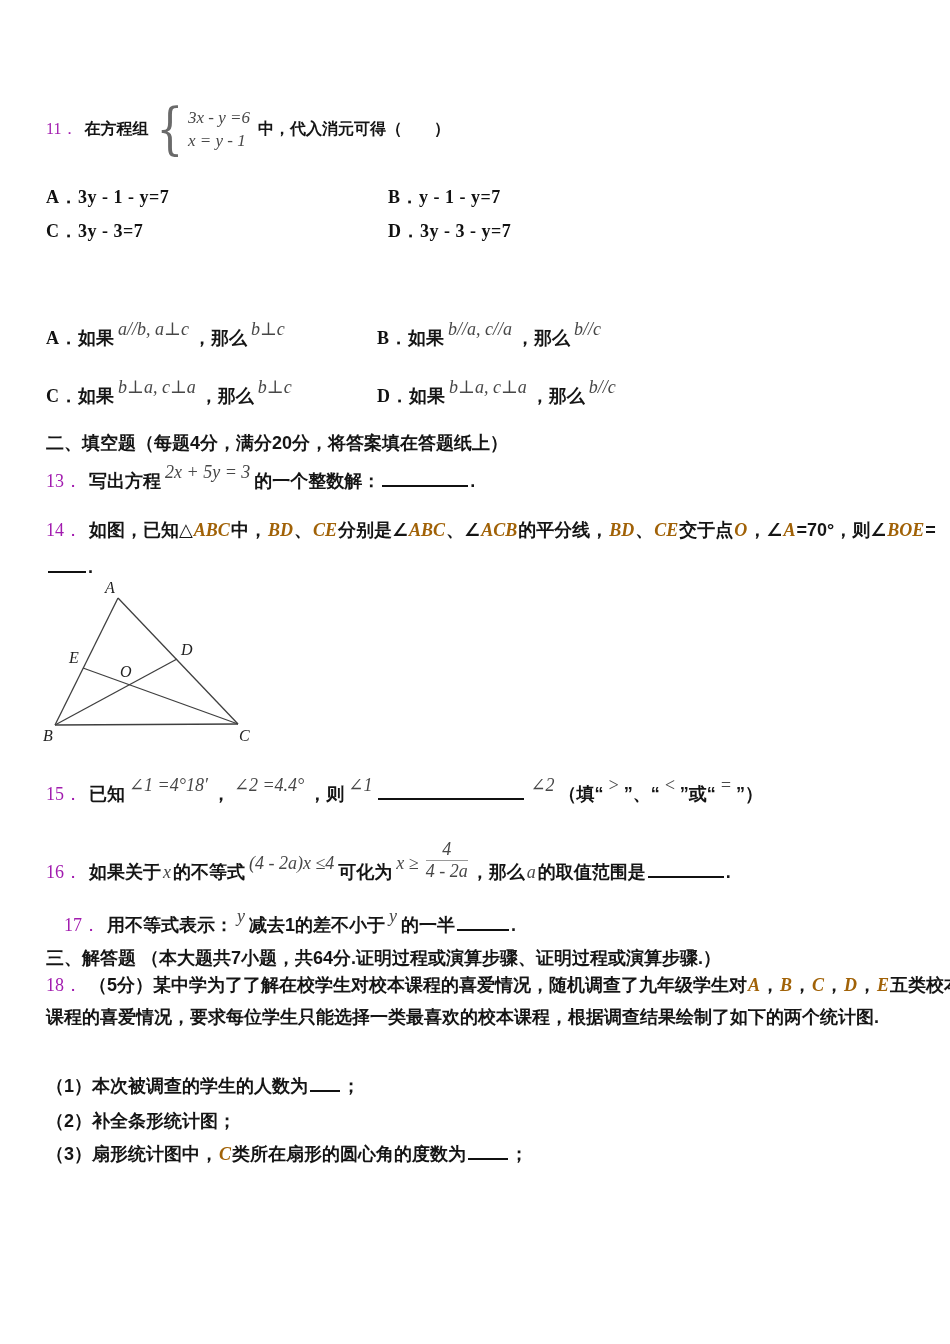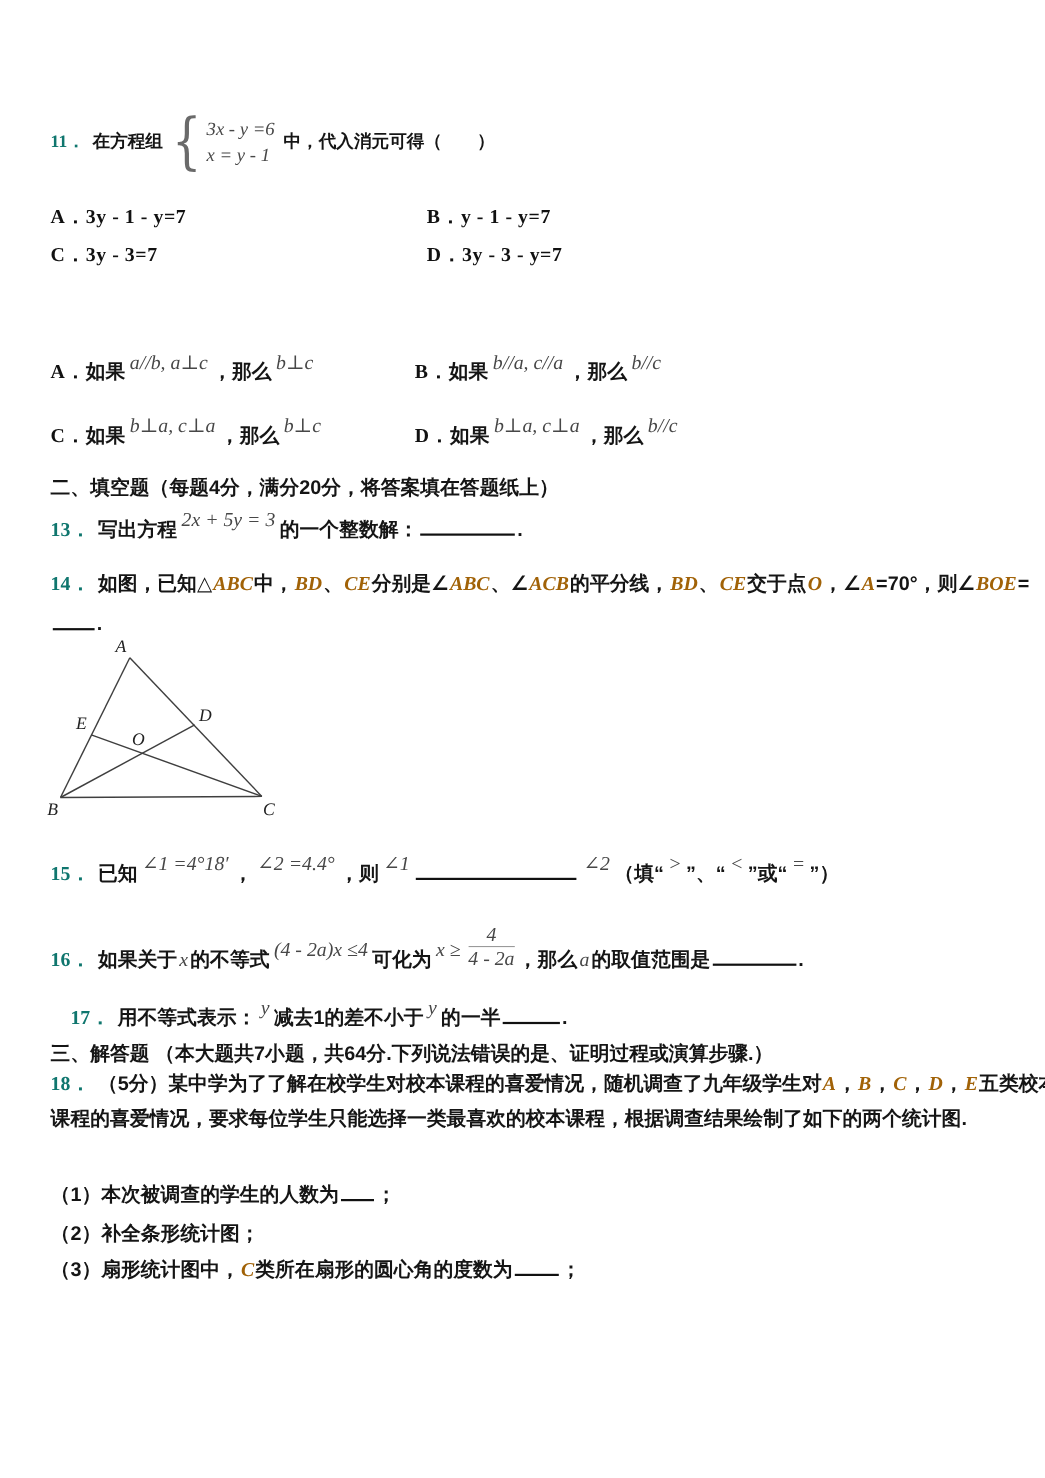--- a/index.html
+++ b/index.html
@@ -1,20 +1,20 @@
 <!DOCTYPE html>
 <html><head>
 <meta charset="utf-8">
 <style>
   html,body{margin:0;padding:0;background:#ffffff;}
   .page{position:relative;width:950px;height:1344px;background:#ffffff;overflow:hidden;
         font-family:"Liberation Sans","DejaVu Sans",sans-serif;}
   .line{position:absolute;white-space:nowrap;font-size:18px;line-height:22px;color:#161616;}
   .cn{font-family:"Liberation Sans","DejaVu Sans",sans-serif;font-weight:bold;color:#151515;}
-  .num{font-family:"Liberation Serif","DejaVu Serif",serif;font-weight:bold;color:#0f766e;margin-right:7px;}
+  .num{font-family:"Liberation Serif","DejaVu Serif",serif;font-weight:normal;color:#a21caf;margin-right:7px;}
   .opt{font-family:"Liberation Serif","DejaVu Serif",serif;font-weight:bold;color:#111111;letter-spacing:.5px;}
   .math{font-family:"Liberation Serif","DejaVu Serif",serif;font-style:italic;color:#474747;margin:0 2px;}
   .sup{font-family:"Liberation Serif","DejaVu Serif",serif;font-style:italic;color:#474747;
        position:relative;top:-9px;margin:0 4px;}
   .it{font-family:"Liberation Serif","DejaVu Serif",serif;font-style:italic;font-weight:bold;
       color:#a16207;padding:0 1px;}
   .blank{display:inline-block;height:15px;border-bottom:2px solid #111111;margin:0 2px;}
   .frac{display:inline-block;text-align:center;vertical-align:middle;position:relative;top:-13px;
         margin:0 3px;font-family:"Liberation Serif","DejaVu Serif",serif;font-style:italic;color:#474747;}
   .frac-num{display:block;line-height:19px;padding:0 10px 1px;border-bottom:1.5px solid #9a9a9a;}
@@ -75,21 +75,21 @@
     <text x="34" y="85">E</text>
     <text x="85" y="99">O</text>
   </svg>
 
   <div class="line" style="left:46px;top:783px;"><span class="num">15．</span><span class="cn">已知</span><span class="sup">∠1 =4°18′</span><span class="cn">，</span><span class="sup">∠2 =4.4°</span><span class="cn">，则</span><span class="sup">∠1</span><span class="blank" style="width: 146px;"></span><span class="sup">∠2</span><span class="cn">（填“</span><span class="sup">&gt;</span><span class="cn">”、“</span><span class="sup">&lt;</span><span class="cn">”或“</span><span class="sup">=</span><span class="cn">”）</span></div>
 
   <div class="line" style="left:46px;top:853px;"><span class="num">16．</span><span class="cn">如果关于</span><span class="math">x</span><span class="cn">的不等式</span><span class="sup">(4 - 2a)x ≤4</span><span class="cn">可化为</span><span class="sup">x ≥</span><span class="frac"><span class="frac-num">4</span><span class="frac-den">4 - 2a</span></span><span class="cn">，那么</span><span class="math">a</span><span class="cn">的取值范围是</span><span class="blank" style="width: 76px;"></span><span class="cn">.</span></div>
 
   <div class="line" style="left:64px;top:914px;"><span class="num">17．</span><span class="cn">用不等式表示：</span><span class="sup">y</span><span class="cn">减去1的差不小于</span><span class="sup">y</span><span class="cn">的一半</span><span class="blank" style="width: 52px;"></span><span class="cn">.</span></div>
 
-  <div class="line" style="left:46px;top:947px;"><span class="cn">三、解答题 （本大题共7小题，共64分.下列说法错误的是、证明过程或演算步骤.）</span></div>
+  <div class="line" style="left:46px;top:947px;"><span class="cn">三、解答题 （本大题共7小题，共64分.证明过程或演算步骤、证明过程或演算步骤.）</span></div>
 
   <div class="line" style="left:46px;top:974px;"><span class="num">18．</span><span class="cn">（5分）某中学为了了解在校学生对校本课程的喜爱情况，随机调查了九年级学生对</span><span class="it">A</span><span class="cn">，</span><span class="it">B</span><span class="cn">，</span><span class="it">C</span><span class="cn">，</span><span class="it">D</span><span class="cn">，</span><span class="it">E</span><span class="cn">五类校本</span></div>
   <div class="line" style="left:46px;top:1006px;"><span class="cn">课程的喜爱情况，要求每位学生只能选择一类最喜欢的校本课程，根据调查结果绘制了如下的两个统计图.</span></div>
   <div class="line" style="left:46px;top:1075px;"><span class="cn">（1）本次被调查的学生的人数为</span><span class="blank" style="width: 30px;"></span><span class="cn">；</span></div>
   <div class="line" style="left:46px;top:1110px;"><span class="cn">（2）补全条形统计图；</span></div>
   <div class="line" style="left:46px;top:1143px;"><span class="cn">（3）扇形统计图中，</span><span class="it">C</span><span class="cn">类所在扇形的圆心角的度数为</span><span class="blank" style="width: 40px;"></span><span class="cn">；</span></div>
 
 </div>
 
 </body></html>

